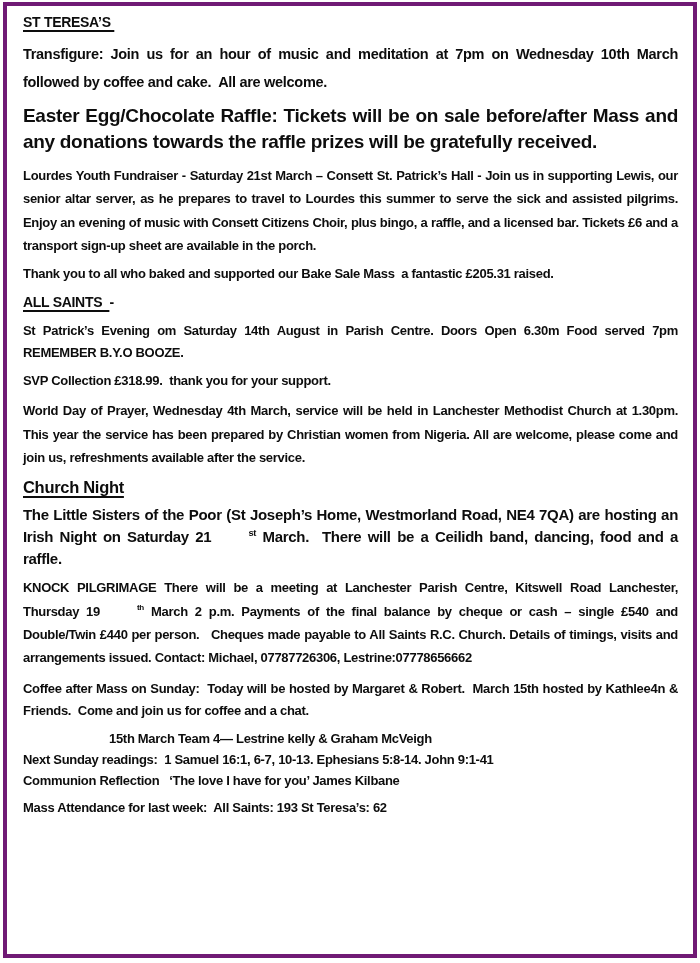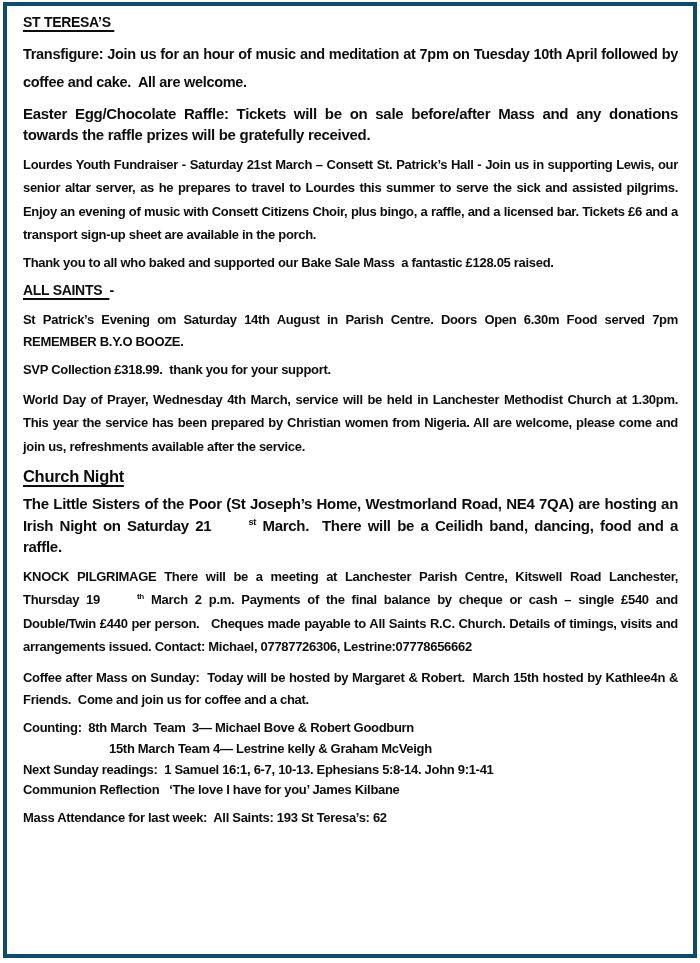--- a/index.html
+++ b/index.html
@@ -3,73 +3,72 @@
 <meta charset="utf-8">
 <style>
   html,body { margin:0; padding:0; background:#ffffff; }
   .doc {
     position:relative; width:700px; height:963px; background:#ffffff;
     font-family:"Liberation Sans", sans-serif; font-weight:bold; color:#0d0d0d;
     overflow:hidden;
   }
   .frame {
     position:absolute; left:3px; top:2px; right:3px; bottom:5px;
-    border:4px solid #0c4a6e; box-sizing:border-box;
+    border:4px solid #701a75; box-sizing:border-box;
     padding:7px 15px 4px 16px; overflow:hidden; background:#ffffff;
   }
   p { margin:0 0 8px 0; white-space:pre-wrap; letter-spacing:-0.3px; }
   .heading { font-size:14px; line-height:1.3; margin-bottom:9px; }
   .u { text-decoration:underline; text-decoration-thickness:2px; text-underline-offset:3px; }
   .transfigure { font-size:14.5px; line-height:1.95; text-align:justify; margin-bottom:6px; }
-  .easter { font-size:15px; line-height:1.4; text-align:justify; }
+  .easter { font-size:19px; line-height:1.4; text-align:justify; }
   .body-j { font-size:13px; line-height:1.8; text-align:justify; }
   .body-n { font-size:13px; line-height:1.7; text-align:justify; }
   .single { font-size:13px; line-height:1.4; margin-bottom:9px; }
   .irish-h { font-size:16.5px; line-height:1.25; margin-bottom:6px; }
   .irish-p { font-size:15px; line-height:1.45; text-align:justify; margin-bottom:7px; }
   .counting { font-size:13px; line-height:1.45; margin-bottom:2px; }
   .counting-last { }
   .indent { padding-left:86px; }
   sup { font-size:0.62em; line-height:0;padding-left:37px; }
 </style>
 </head>
 <body>
 
 <div class="doc">
   <div class="frame">
 
     <p class="heading"><span class="u">ST TERESA’S </span></p>
 
-    <p class="transfigure">Transfigure: Join us for an hour of music and meditation at 7pm on Tuesday 10th April followed by coffee and cake.  All are welcome.</p>
+    <p class="transfigure">Transfigure: Join us for an hour of music and meditation at 7pm on Wednesday 10th March followed by coffee and cake.  All are welcome.</p>
 
     <p class="easter">Easter Egg/Chocolate Raffle: Tickets will be on sale before/after Mass and any donations towards the raffle prizes will be gratefully received.</p>
 
     <p class="body-j">Lourdes Youth Fundraiser - Saturday 21st March – Consett St. Patrick’s Hall - Join us in supporting Lewis, our senior altar server, as he prepares to travel to Lourdes this summer to serve the sick and assisted pilgrims. Enjoy an evening of music with Consett Citizens Choir, plus bingo, a raffle, and a licensed bar. Tickets £6 and a transport sign-up sheet are available in the porch.</p>
 
-    <p class="single">Thank you to all who baked and supported our Bake Sale Mass  a fantastic £128.05 raised.</p>
+    <p class="single">Thank you to all who baked and supported our Bake Sale Mass  a fantastic £205.31 raised.</p>
 
     <p class="heading"><span class="u">ALL SAINTS  </span><span>-</span></p>
 
     <p class="body-n">St Patrick’s Evening om Saturday 14th August in Parish Centre. Doors Open 6.30m Food served 7pm REMEMBER B.Y.O BOOZE.</p>
 
     <p class="single">SVP Collection £318.99.  thank you for your support.</p>
 
     <p class="body-j">World Day of Prayer, Wednesday 4th March, service will be held in Lanchester Methodist Church at 1.30pm. This year the service has been prepared by Christian women from Nigeria. All are welcome, please come and join us, refreshments available after the service.</p>
 
     <p class="irish-h"><span class="u">Church Night</span></p>
 
     <p class="irish-p"><span>The Little Sisters of the Poor (St Joseph’s Home, Westmorland Road, NE4 7QA) are hosting an Irish Night on Saturday 21</span><sup>st</sup><span> March.  There will be a Ceilidh band, dancing, food and a raffle.</span></p>
 
 
     <p class="body-j"><span>KNOCK PILGRIMAGE There will be a meeting at Lanchester Parish Centre, Kitswell Road Lanchester, Thursday 19</span><sup>th</sup><span> March 2 p.m. Payments of the final balance by cheque or cash – single £540 and Double/Twin £440 per person.   Cheques made payable to All Saints R.C. Church. Details of timings, visits and arrangements issued. Contact: Michael, 07787726306, Lestrine:07778656662</span></p>
 
 
     <p class="body-n">Coffee after Mass on Sunday:  Today will be hosted by Margaret &amp; Robert.  March 15th hosted by Kathlee4n &amp; Friends.  Come and join us for coffee and a chat.</p>
 
-    <p class="counting">Counting:  8th March  Team  3— Michael Bove &amp; Robert Goodburn</p>
     <p class="counting indent">15th March Team 4— Lestrine kelly &amp; Graham McVeigh</p>
     <p class="counting counting-last">Next Sunday readings:  1 Samuel 16:1, 6-7, 10-13. Ephesians 5:8-14. John 9:1-41</p>
 
     <p class="single">Communion Reflection   ‘The love I have for you’ James Kilbane</p>
 
     <p class="single">Mass Attendance for last week:  All Saints: 193 St Teresa’s: 62</p>
 
   </div>
 </div>
 

